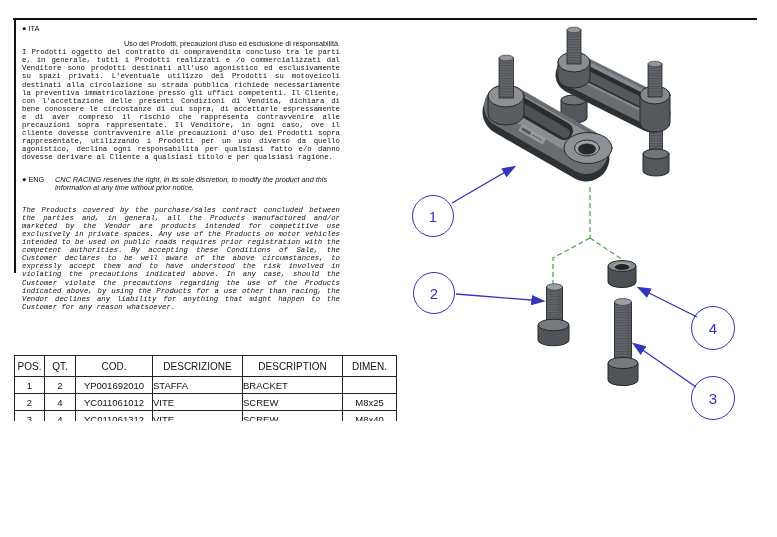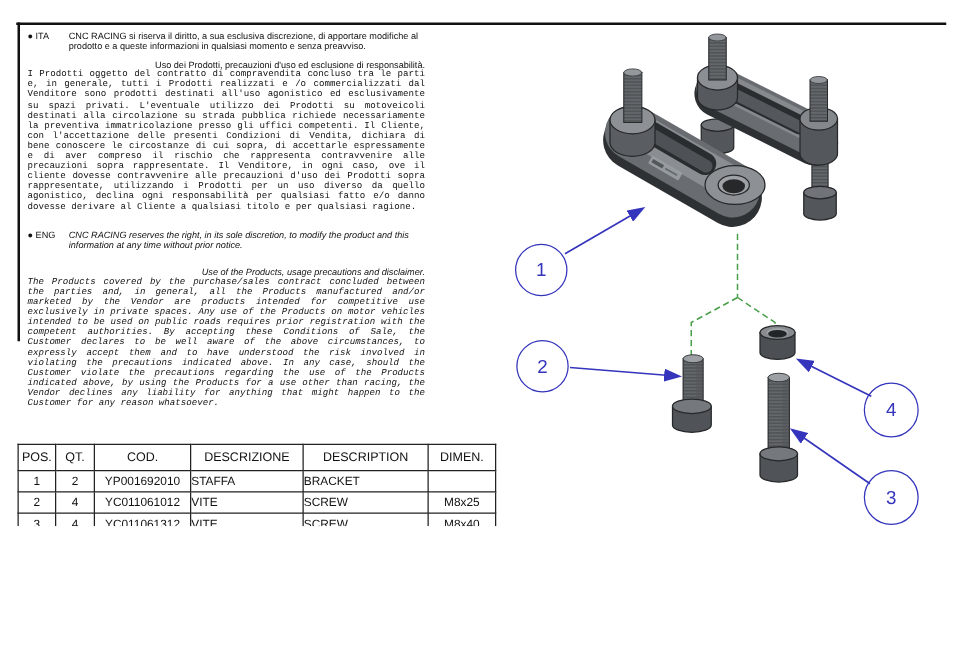--- a/index.html
+++ b/index.html
@@ -74,33 +74,31 @@
 <div class="page">
 
   <div class="frame-top"></div>
   <div class="frame-left"></div>
   <div class="frame-bottom"></div>
 
   <div class="notices">
     <div>
       <div class="notice-intro">
         <span class="notice-tag"><span>●</span> <span>ITA</span></span>
-        <span class="notice-text">CNC RACING si riserva il diritto, a sua esclusiva discrezione, di apportare modifiche al prodotto e a queste informazioni in qualsiasi momento e senza preavviso.</span>
       </div>
       <p class="notice-heading">Uso dei Prodotti, precauzioni d'uso ed esclusione di responsabilità.</p>
       <p class="notice-body">I Prodotti oggetto del contratto di compravendita concluso tra le parti e, in generale, tutti i Prodotti realizzati e /o commercializzati dal Venditore sono prodotti destinati all'uso agonistico ed esclusivamente su spazi privati. L'eventuale utilizzo dei Prodotti su motoveicoli destinati alla circolazione su strada pubblica richiede necessariamente la preventiva immatricolazione presso gli uffici competenti. Il Cliente, con l'accettazione delle presenti Condizioni di Vendita, dichiara di bene conoscere le circostanze di cui sopra, di accettarle espressamente e di aver compreso il rischio che rappresenta contravvenire alle precauzioni sopra rappresentate. Il Venditore, in ogni caso, ove il cliente dovesse contravvenire alle precauzioni d'uso dei Prodotti sopra rappresentate, utilizzando i Prodotti per un uso diverso da quello agonistico, declina ogni responsabilità per qualsiasi fatto e/o danno dovesse derivare al Cliente a qualsiasi titolo e per qualsiasi ragione.</p>
     </div>
 
     <div class="eng-block">
       <div class="notice-intro">
         <span class="notice-tag"><span>●</span> <span>ENG</span></span>
         <span class="notice-text eng-italic">CNC RACING reserves the right, in its sole discretion, to modify the product and this information at any time without prior notice.</span>
       </div>
       <div class="gap-sm"></div>
-      <p class="notice-heading eng-italic">Use of the Products, usage precautions and disclaimer.</p>
       <p class="notice-body eng-italic">The Products covered by the purchase/sales contract concluded between the parties and, in general, all the Products manufactured and/or marketed by the Vendor are products intended for competitive use exclusively in private spaces. Any use of the Products on motor vehicles intended to be used on public roads requires prior registration with the competent authorities. By accepting these Conditions of Sale, the Customer declares to be well aware of the above circumstances, to expressly accept them and to have understood the risk involved in violating the precautions indicated above. In any case, should the Customer violate the precautions regarding the use of the Products indicated above, by using the Products for a use other than racing, the Vendor declines any liability for anything that might happen to the Customer for any reason whatsoever.</p>
     </div>
   </div>
 
   <svg class="diagram-svg" width="777" height="537" viewBox="0 0 777 537">
     <defs>
       <pattern id="threads" width="4" height="2.6" patternUnits="userSpaceOnUse">
         <rect width="4" height="2.6" fill="#64686c"></rect>
         <line x1="0" y1="0.6" x2="4" y2="0.6" stroke="#494c4f" stroke-width="0.9"></line>
       </pattern>

